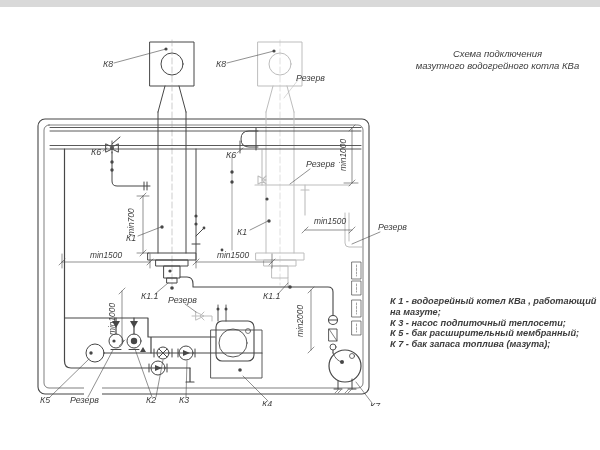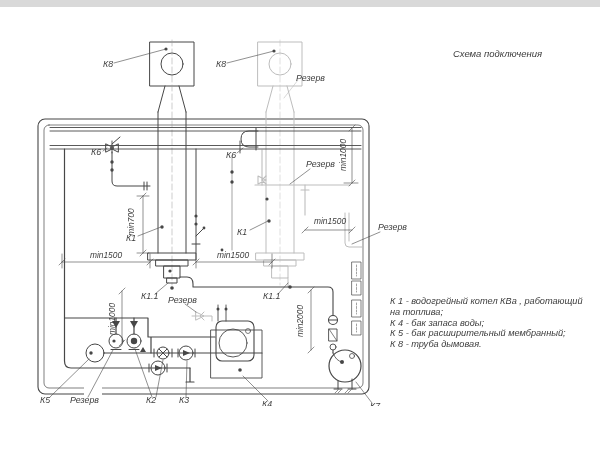--- a/index.html
+++ b/index.html
@@ -5,42 +5,43 @@
   html,body{margin:0;padding:0;background:#ffffff;}
   .page{position:relative;width:600px;height:406px;background:#fff;overflow:hidden;
         font-family:"Liberation Sans",sans-serif;}
   .edge{position:absolute;left:0;width:600px;background:#d9d9d9;}
   .edge.top{top:0;height:7px;}
   .edge.bottom{top:437px;height:13px;}
   .title{position:absolute;left:400px;top:48px;width:195px;text-align:center;
          font-style:italic;font-size:9.5px;line-height:12px;color:var(--text);}
   .legend{position:absolute;left:390px;top:296px;width:208px;font-style:italic;
           font-size:9.2px;line-height:10.8px;color:var(--text);}
-  .legend div{white-space:nowrap;}
+  .legend div{white-space:nowrap;font-weight:bold;}
   svg text{font-family:"Liberation Sans",sans-serif;font-style:italic;
            fill:var(--text);font-size:8.8px;}
   svg text.dim{font-size:8.4px;}
 </style>
 </head>
 <body>
 
 <div class="page">
   <div class="edge top"></div>
   <div class="edge bottom"></div>
 
   <div class="title">
     <div>Схема подключения</div>
+    <div>мазутного водогрейного котла КВа</div>
   </div>
 
   <div class="legend">
     <div>К 1 -  водогрейный котел КВа , работающий</div>
-    <div>на топлива;</div>
-    <div>К 4 -  бак запаса воды;</div>
+    <div>на мазуте;</div>
+    <div>К 3 -  насос подпиточный теплосети;</div>
     <div>К 5 -  бак расширительный мембранный;</div>
-    <div>К 8 -  труба дымовая.</div>
+    <div>К 7 -  бак запаса топлива (мазута);</div>
   </div>
 
   <svg width="600" height="450" viewBox="0 0 600 450" fill="none" stroke-linecap="round" stroke-linejoin="round">
 
     <g stroke="var(--ink)">
       <rect x="38" y="119" width="331" height="275" rx="7" stroke-width="1.1"></rect>
       <rect x="44" y="125" width="319" height="263" rx="5" stroke-width="0.7"></rect>
     </g>
     <rect x="84" y="382" width="18" height="14" fill="#fff" stroke="none"></rect>
 

